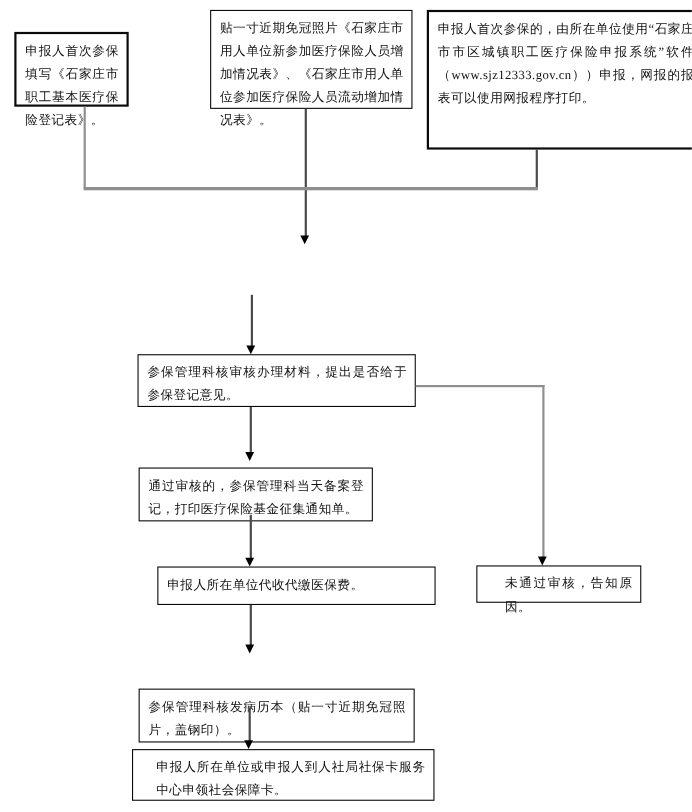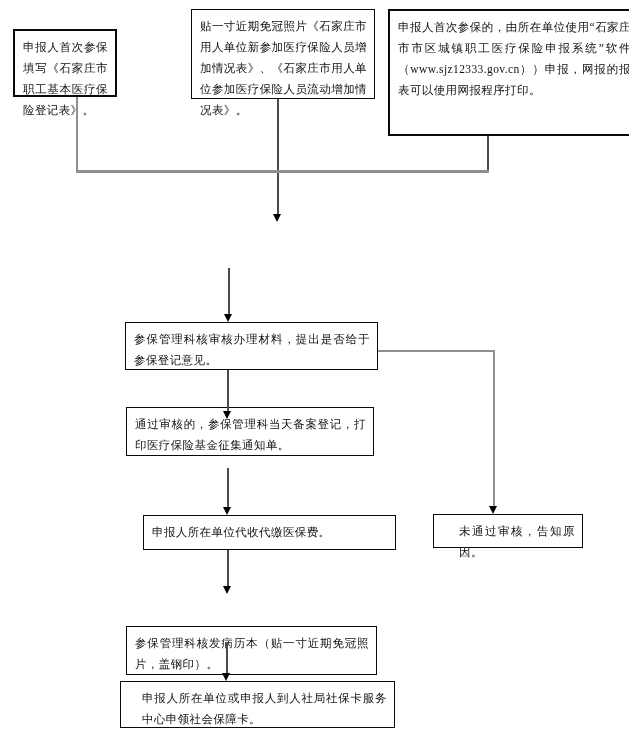--- a/index.html
+++ b/index.html
@@ -28,21 +28,21 @@
     letter-spacing:0.4px;
     padding:6px 7px 4px 8px;
     text-align:justify;
   }
   
   .n1{left:13px;  top:29px;  width:104px; height:68px; border-width:2px;}
   .n2{left:191px; top:9px;   width:184px; height:90px;}
   .n3{left:388px; top:9px;   width:252px; height:127px; border-width:2px;}
   .n4{left:126px; top:222px; width:308px; height:46px;}
   .n5{left:125px; top:322px; width:253px; height:48px;}
-  .n6{left:126px; top:407px; width:248px; height:49px;}
+  .n6{left:126px; top:425px; width:213px; height:49px;}
   .n7{left:125px; top:515px; width:253px; height:35px;margin-left:18px;}
   .n8{left:126px; top:626px; width:251px; height:49px;}
   .n9{left:120px; top:681px; width:275px; height:47px;padding-left:21px;}
   .n10{left:433px;top:514px; width:150px; height:34px;padding-left:25px;}
 
   .line{position:absolute;}
   .gray{background:var(--line-gray);}
   .dark{background:var(--line-dark);}
 
   

